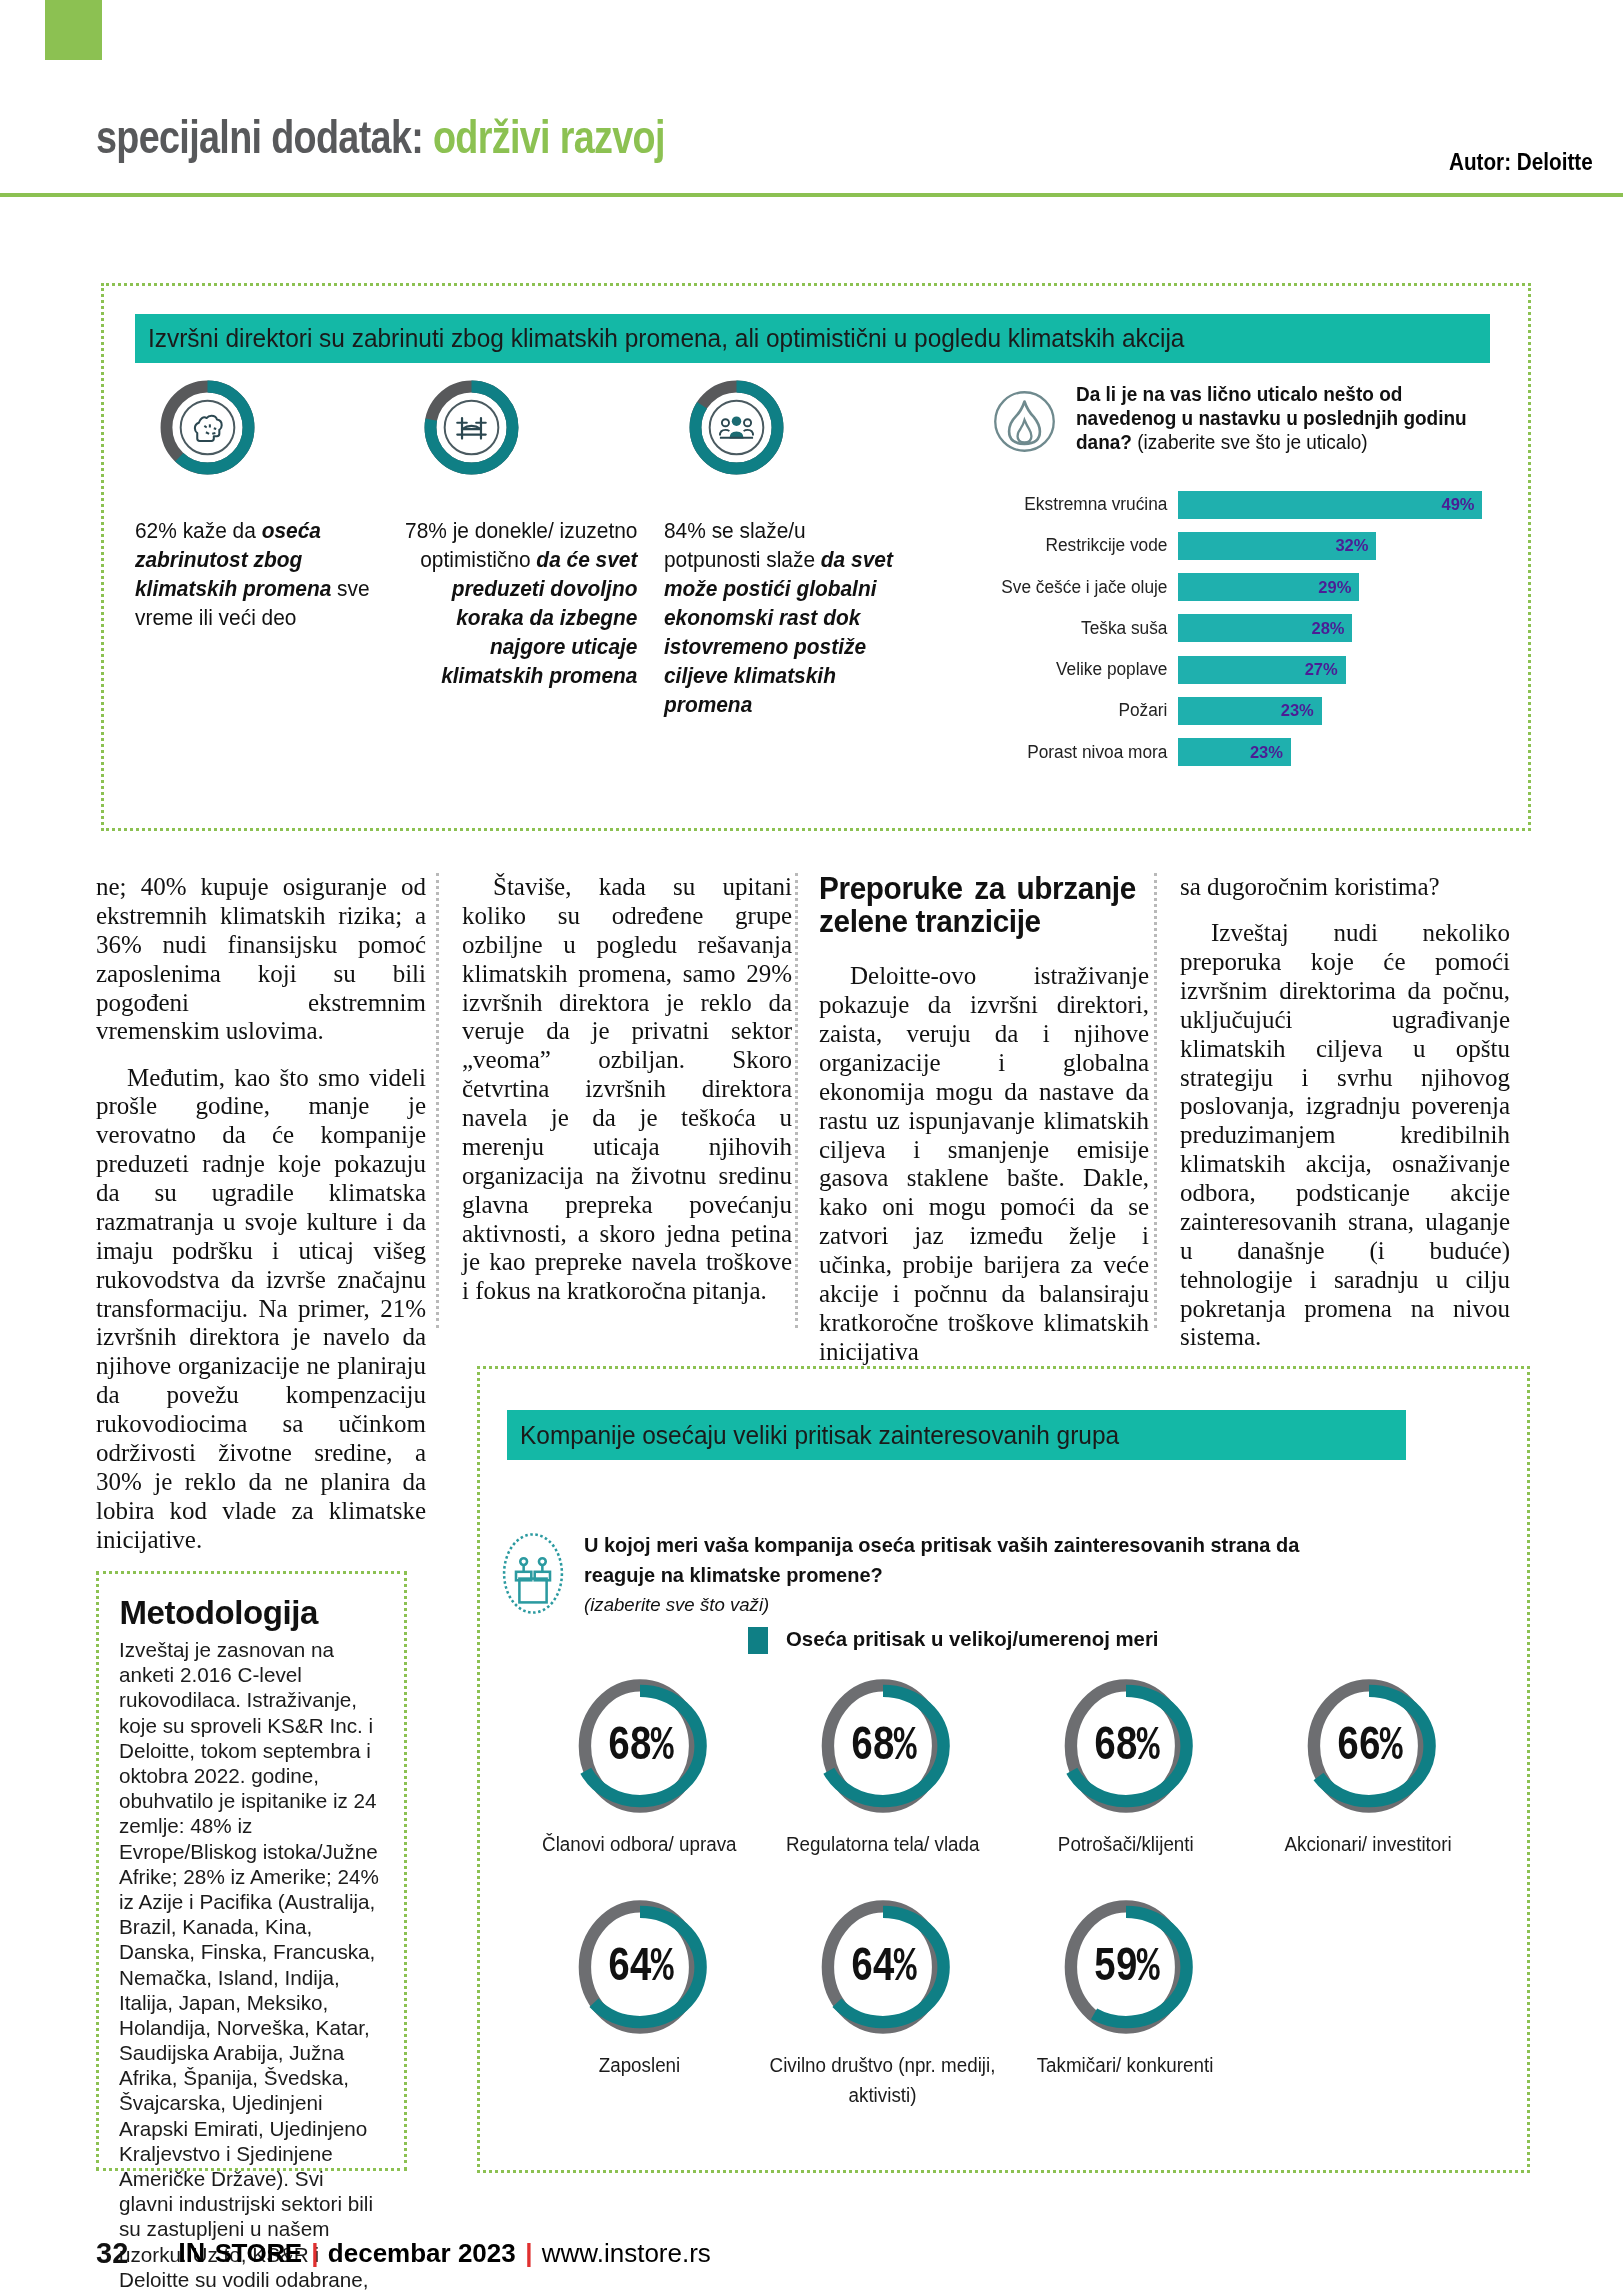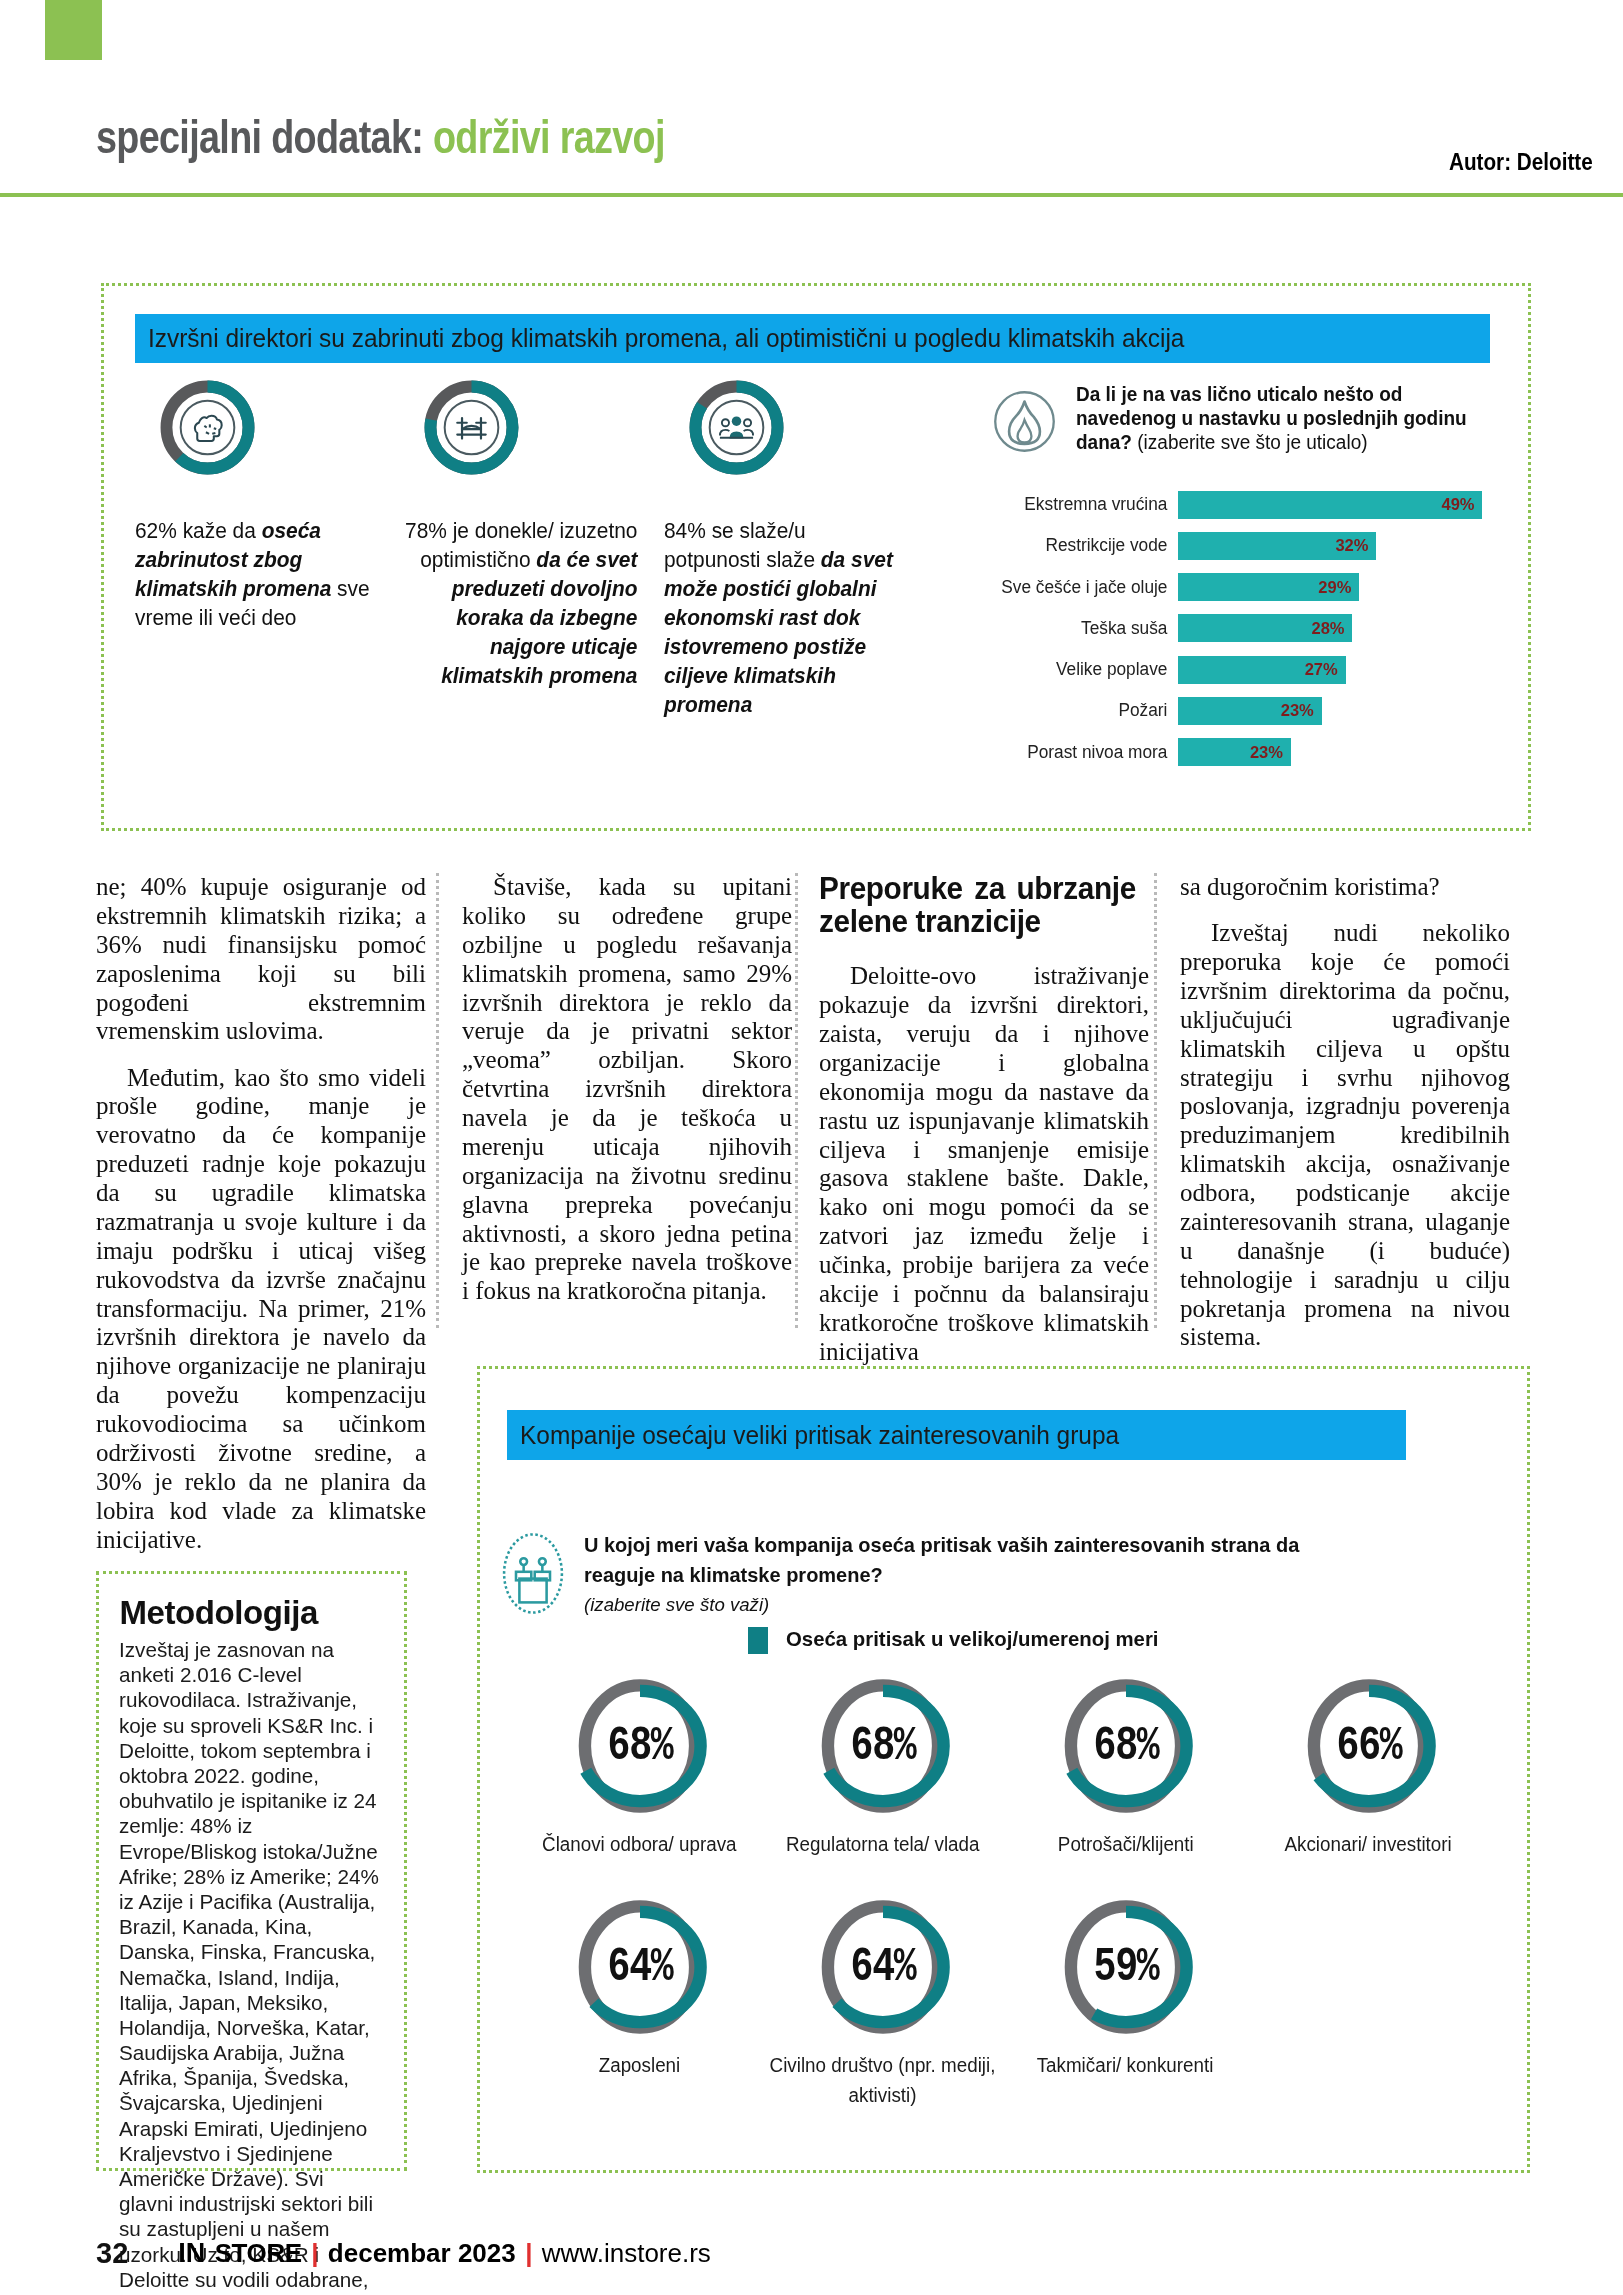--- a/index.html
+++ b/index.html
@@ -29,21 +29,21 @@
   
   .dotbox{
     position:absolute;
     border:3.9px dotted #8cc152;
     background:#fff;
   }
 
   
   #info-top{left:101px;top:283px;width:1424px;height:542px;}
   .banner{
-    position:absolute;background:#0ea5e9;color:#1a1a1a;
+    position:absolute;background:#14b8a6;color:#1a1a1a;
     display:flex;align-items:center;
     font-size:26px;
   }
   #banner-top{left:31px;top:28px;width:1355px;height:49px;padding-left:12.6px;box-sizing:border-box;}
   .banner span{transform:scaleX(0.94);transform-origin:left center;white-space:nowrap;}
 
   
   .stat-col{position:absolute;width:251px;}
   .stat-ring{position:relative;width:101px;height:101px;margin:0 auto 0 22px;}
   .ring-svg{display:block;}
@@ -63,21 +63,21 @@
           transform:scaleX(0.97);transform-origin:left top;}
   .q-text .light{font-weight:normal;}
 
   
   #barchart{position:absolute;left:986px;top:487px;width:534px;}
   .bar-row{display:flex;align-items:center;height:35px;margin-bottom:6.3px;}
   .bar-label{width:181px;text-align:right;padding-right:11px;font-size:18px;color:#222;
              transform:scaleX(0.96);transform-origin:right center;white-space:nowrap;}
   .bar-track{position:relative;height:28px;flex:1;}
   .bar-fill{position:relative;height:28px;background:#1fb0ae;display:flex;align-items:center;justify-content:flex-end;}
-  .bar-val{font-size:16.5px;font-weight:bold;color:#7f1d1d;padding-right:7.9px;}
+  .bar-val{font-size:16.5px;font-weight:bold;color:#4c1d95;padding-right:7.9px;}
 
   
   .bodycol{
     position:absolute;top:873px;width:330px;
     font-family:"Liberation Serif", serif;
     font-size:25px;line-height:1.155;color:#111;text-align:justify;
     hyphens:none;
   }
   .bodycol p{margin:0 0 17.3px 0;}
   .bodycol p.indent{text-indent:31px;}

